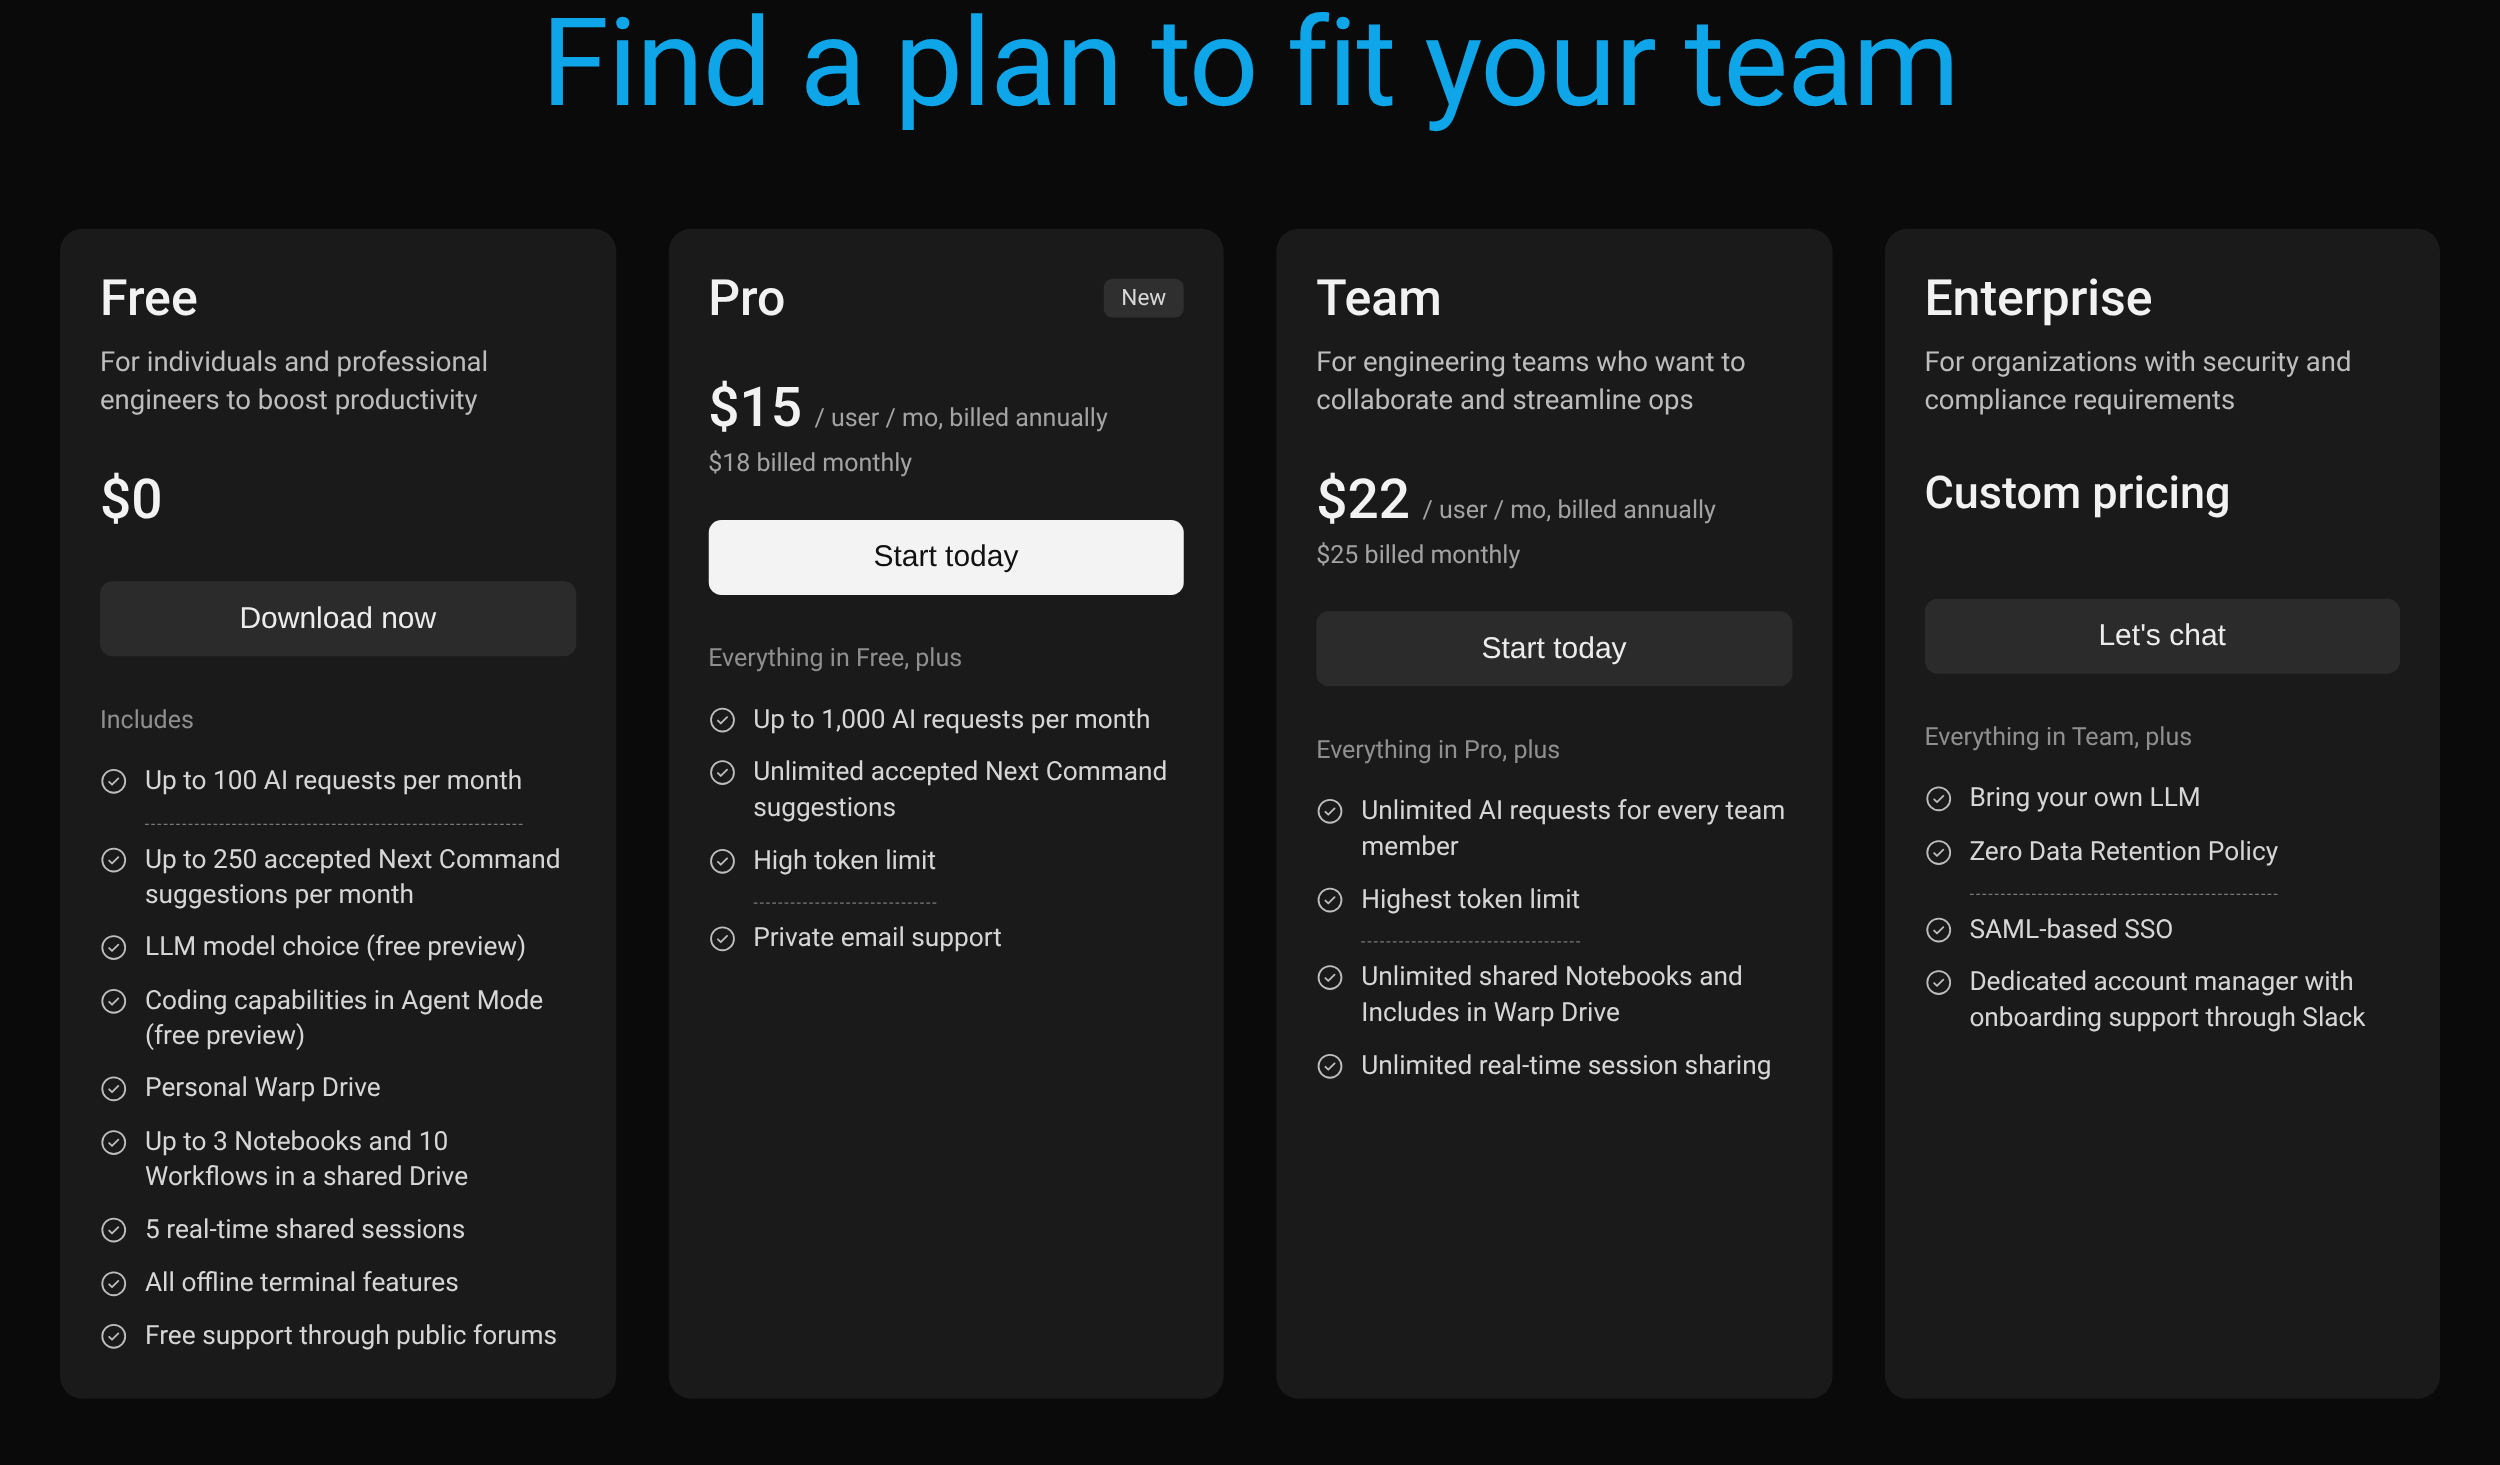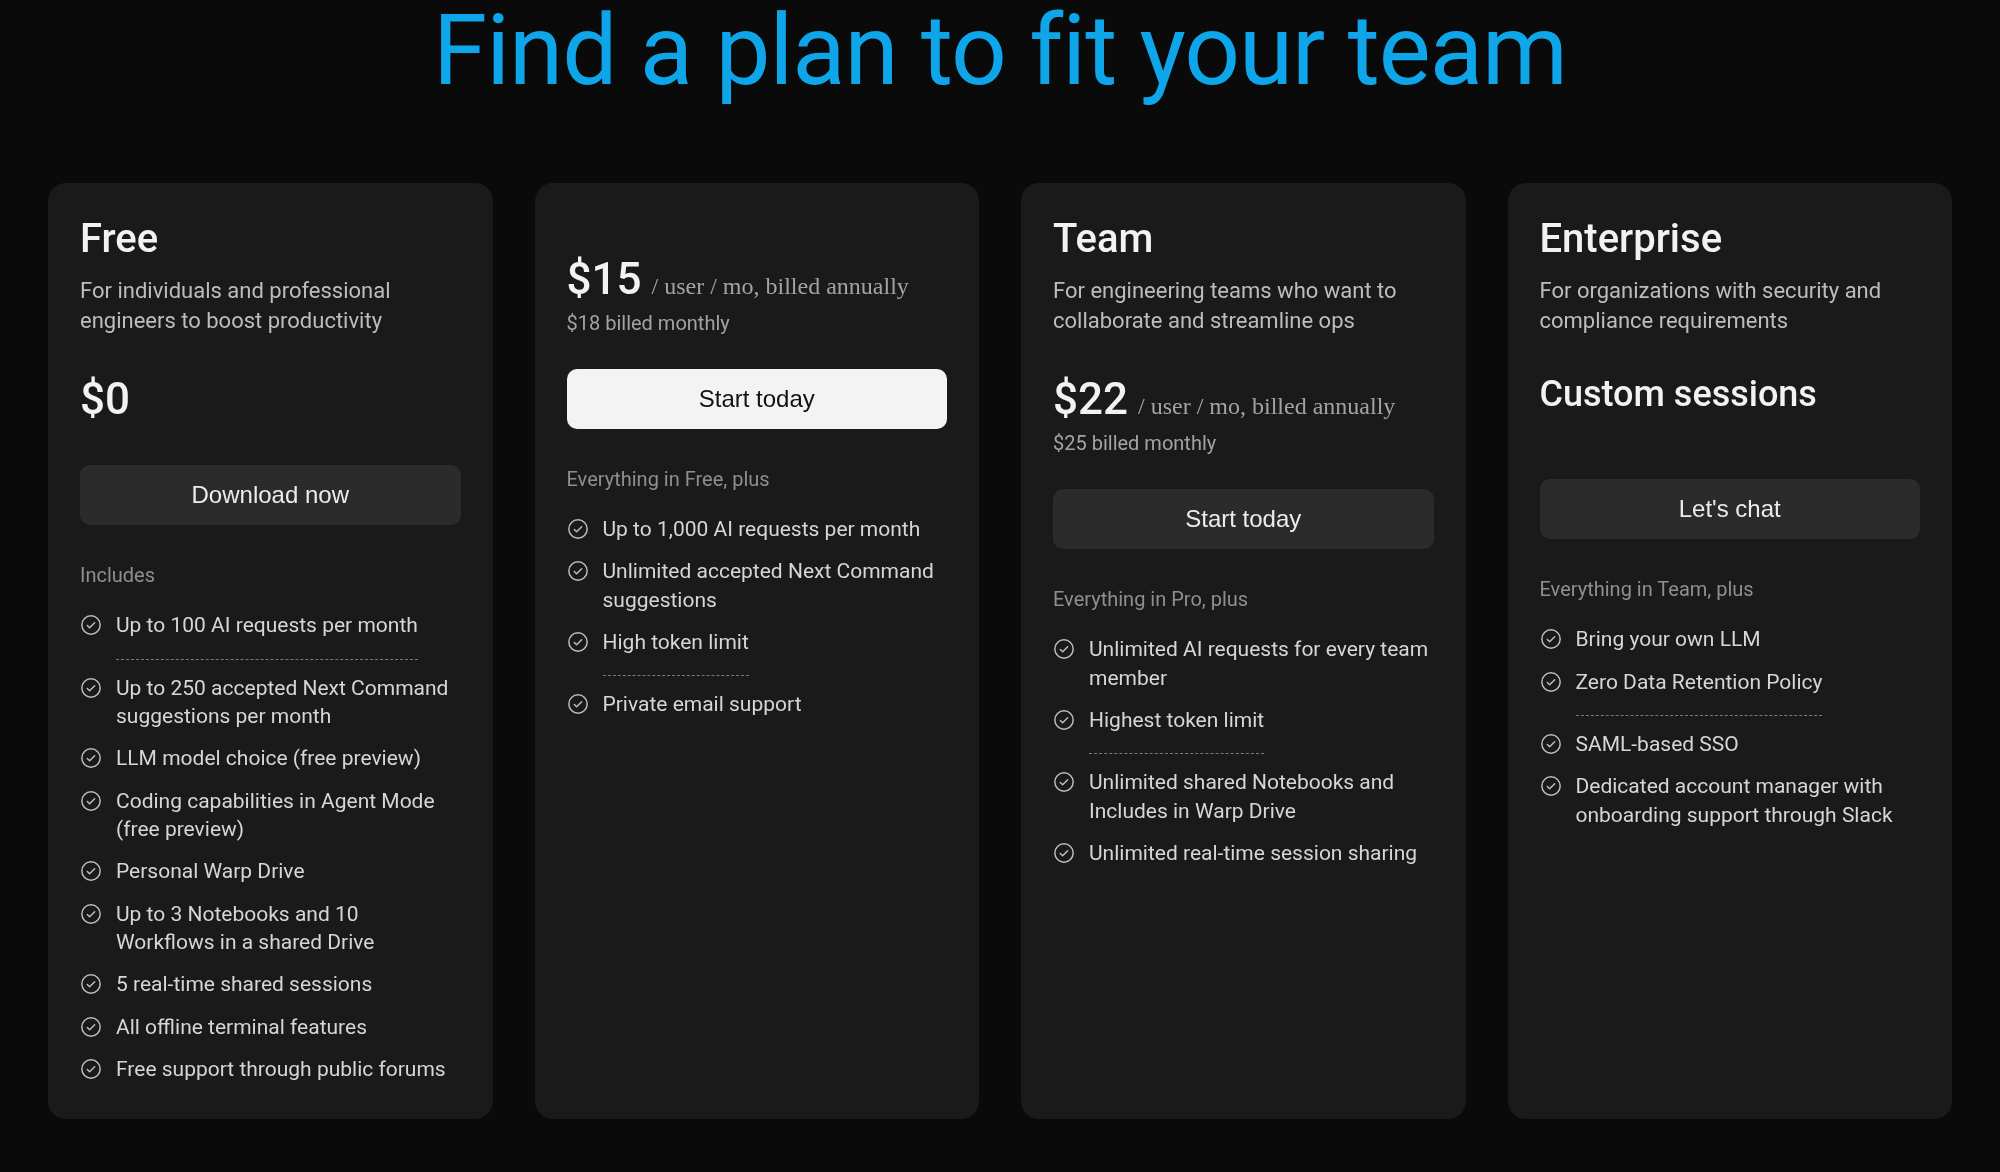--- a/index.html
+++ b/index.html
@@ -63,23 +63,22 @@
     align-items: baseline;
     gap: 10px;
     flex-wrap: wrap;
   }
   .price-main {
     font-size: 44px;
     font-weight: 500;
     color: #f2f2f2;
   }
   .price-unit {
-    font-size: 24px;
+    font-size: 20px;
     color: #a3a3a3;
-    font-family: Liberation Serif, serif;
   }
   .price-sub {
     font-size: 20px;
     color: #a3a3a3;
     margin-top: 6px;
   }
   .price-custom {
     font-size: 36px;
     font-weight: 500;
     color: #f2f2f2;
@@ -233,20 +232,24 @@
               <circle cx="12" cy="12" r="10"></circle>
               <path d="M8 12.5l2.5 2.5L16 9.5" stroke-linecap="round" stroke-linejoin="round"></path>
             </svg>
           </span>
           <span class="feature-text">Free support through public forums</span>
         </li>
       </ul>
   </div>
 
   <div class="plan-card">
+    <div class="plan-header-row">
+      <div class="plan-name">Pro</div>
+      <div class="badge-new">New</div>
+    </div>
     <div class="price-row">
       <span class="price-main">$15</span>
       <span class="price-unit">/ user / mo, billed annually</span>
     </div>
     <div class="price-sub">$18 billed monthly</div>
     <button class="cta-button cta-light">Start today</button>
     <div class="features-heading">Everything in Free, plus</div>
     <ul class="features-list">
         <li class="feature-item">
           <span class="check-icon">
@@ -337,21 +340,21 @@
           <span class="feature-text">Unlimited real-time session sharing</span>
         </li>
       </ul>
   </div>
 
   <div class="plan-card">
     <div class="plan-header-row">
       <div class="plan-name">Enterprise</div>
     </div>
     <div class="plan-tagline">For organizations with security and compliance requirements</div>
-    <div class="price-custom">Custom sessions</div>
+    <div class="price-custom">Custom pricing</div>
     <div class="price-sub"></div>
     <button class="cta-button cta-dark" style="margin-top:58px">Let's chat</button>
     <div class="features-heading">Everything in Team, plus</div>
     <ul class="features-list">
         <li class="feature-item">
           <span class="check-icon">
             <svg viewBox="0 0 24 24" width="22" height="22" fill="none" stroke="#bdbdbd" stroke-width="1.6">
               <circle cx="12" cy="12" r="10"></circle>
               <path d="M8 12.5l2.5 2.5L16 9.5" stroke-linecap="round" stroke-linejoin="round"></path>
             </svg>

